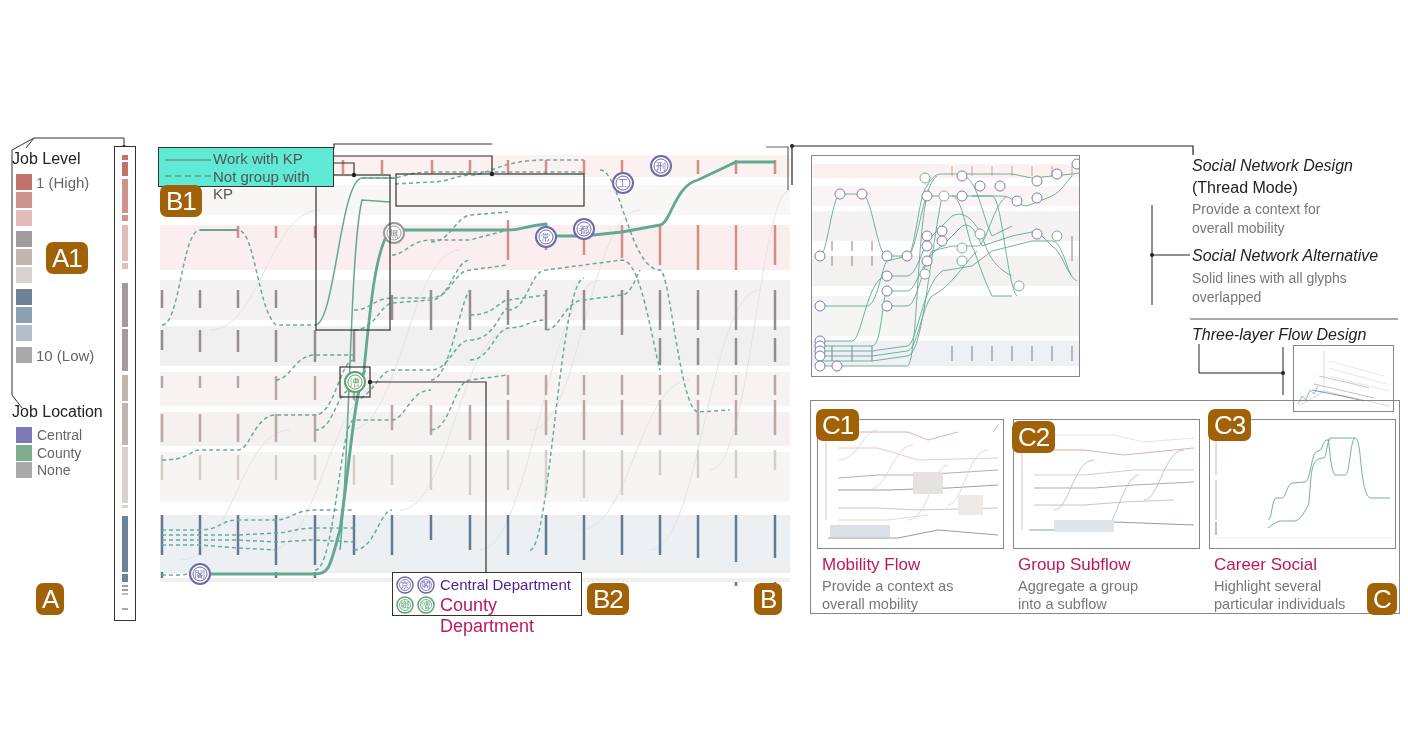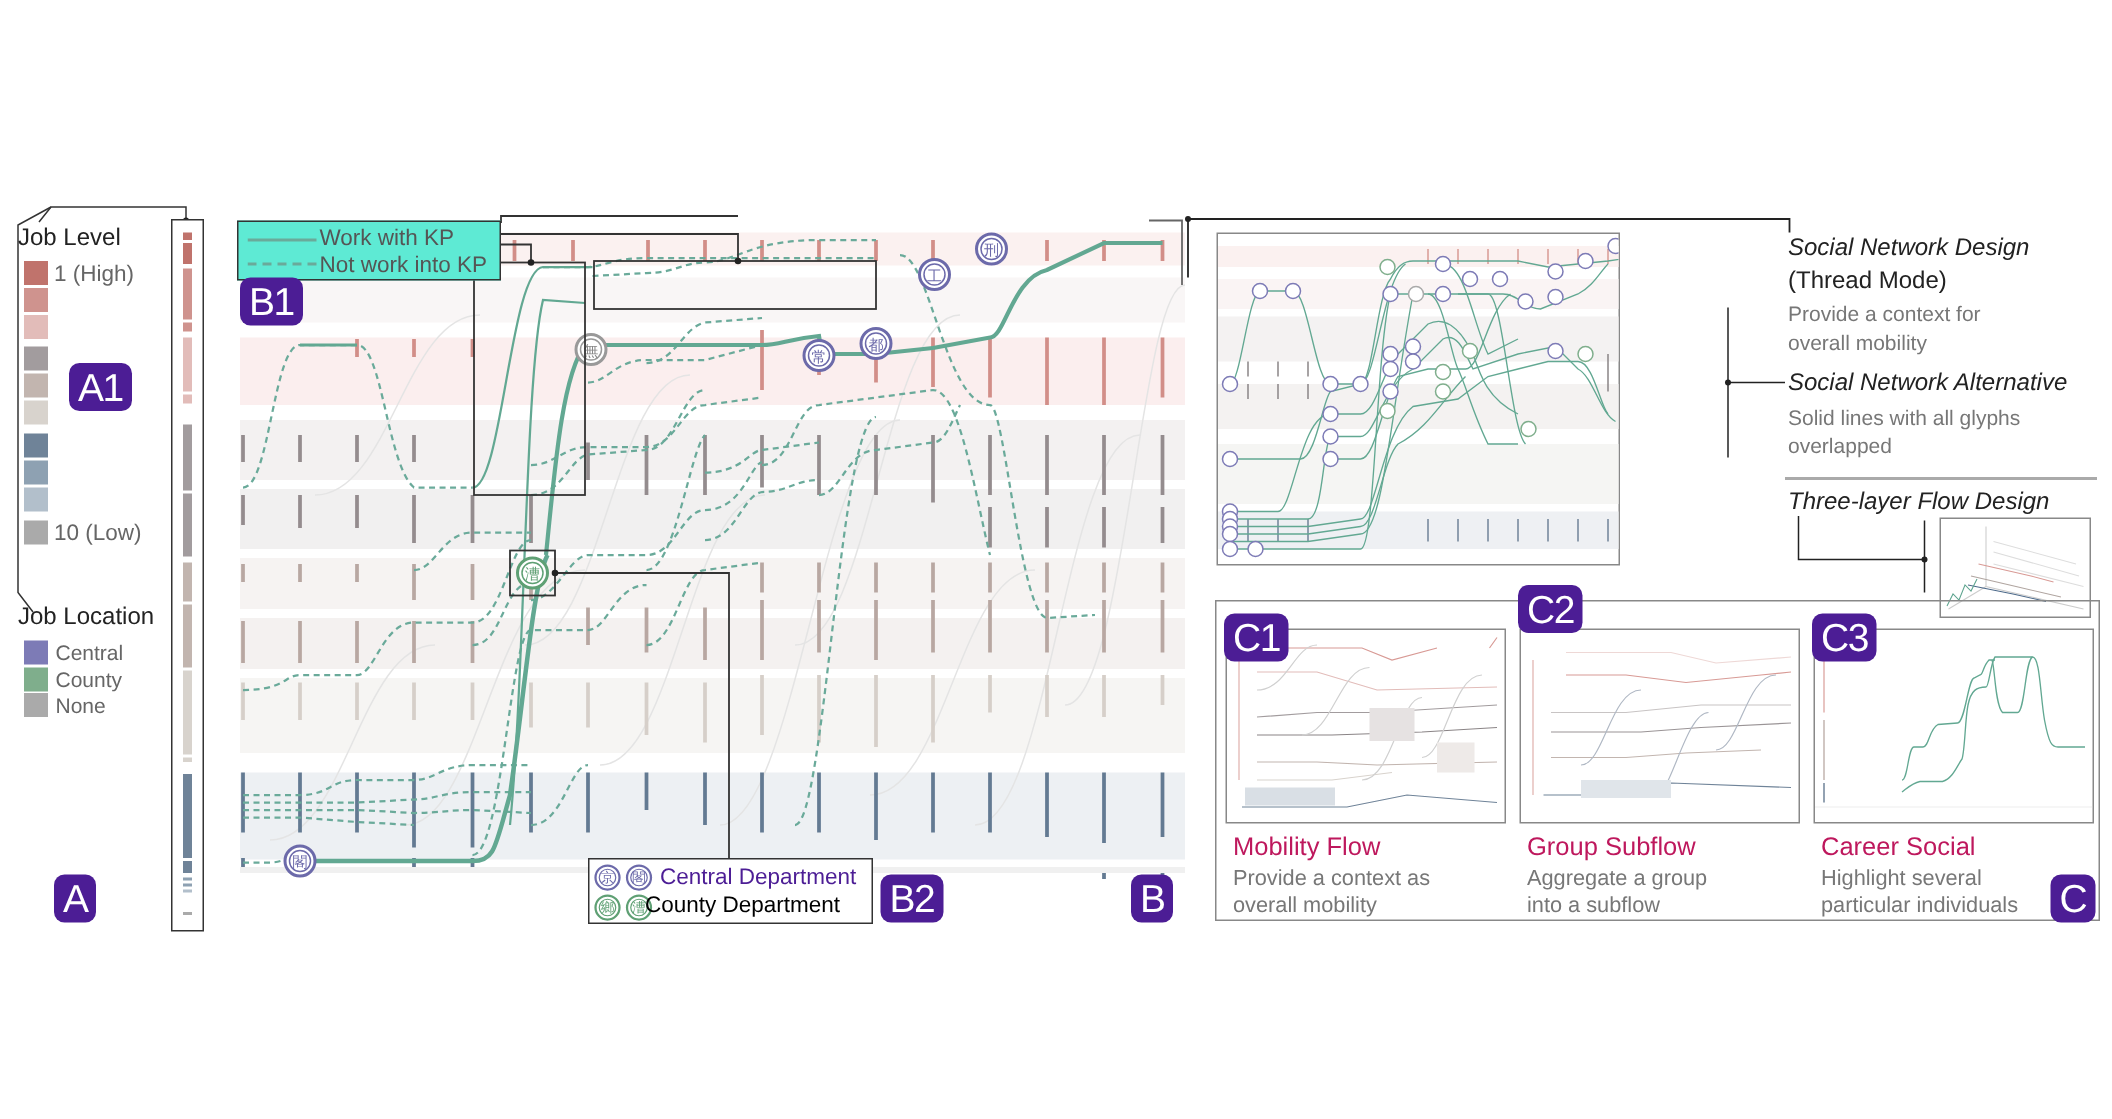--- a/index.html
+++ b/index.html
@@ -1,18 +1,18 @@
 <!DOCTYPE html>
 <html><head>
 <meta charset="utf-8">
 <style>
   * { box-sizing: border-box; margin: 0; padding: 0; }
   body { width: 1408px; height: 746px; background: #ffffff; position: relative; overflow: hidden; font-family: "Liberation Sans", sans-serif; color: #222; }
   .abs { position: absolute; }
-  .badge { position: absolute; background: #4c1d95; color: #fff; font-family: "Liberation Sans", sans-serif; font-size: 26px; font-weight: 400; border-radius: 7px; padding: 0 6px; line-height: 32px; height: 32px; letter-spacing: -1px; }
+  .badge { position: absolute; background: #a16207; color: #fff; font-family: "Liberation Sans", sans-serif; font-size: 26px; font-weight: 400; border-radius: 7px; padding: 0 6px; line-height: 32px; height: 32px; letter-spacing: -1px; }
   .legend-title { font-size: 16px; color: #222; }
   .legend-label { font-size: 14px; color: #666; }
   .swatch { position: absolute; width: 16px; height: 16px; }
   .thread-title { font-size: 16px; color: #222; }
   .thread-title.italic { font-style: italic; }
   .thread-desc { font-size: 14px; color: #777; line-height: 19px; }
   .panel-title { font-size: 17px; color: #be185d; }
   .panel-desc { font-size: 14.5px; color: #777; line-height: 18px; }
   .thumb { position: absolute; border: 1.5px solid #888; background: #fff; overflow: hidden; }
   svg text { font-family: "DejaVu Sans", sans-serif; }
@@ -332,21 +332,21 @@
       <circle cx="220" cy="252" r="2.2"></circle>
     </g>
   </svg>
 
   <div class="abs" style="left:158px;top:147px;width:176px;height:40px;border:1.2px solid #333;background:#5eead4">
     <svg class="abs" style="left:6px;top:5px" width="48" height="30">
       <line x1="0" y1="7" x2="46" y2="7" stroke="#6aaa9a" stroke-width="2"></line>
       <line x1="0" y1="23" x2="46" y2="23" stroke="#6aaa9a" stroke-width="2" stroke-dasharray="6,4"></line>
     </svg>
     <div class="abs" style="left:54px;top:2px;font-size:15px;color:#555">Work with KP</div>
-    <div class="abs" style="left:54px;top:20px;font-size:15px;color:#555">Not work into KP</div>
+    <div class="abs" style="left:54px;top:20px;font-size:15px;color:#555">Not group with KP</div>
   </div>
   <div class="badge" style="left:160px;top:185px">B1</div>
 
   <div class="abs" style="left:392px;top:572px;width:190px;height:44px;border:1.2px solid #333;background:#fff">
     <svg class="abs" style="left:2px;top:2px" width="44" height="40">
       <g font-size="9" text-anchor="middle">
         <g transform="translate(10,10)">
             <circle r="8" fill="#fff" stroke="#6c6aaa" stroke-width="1.5"></circle>
             <circle r="5.5" fill="none" stroke="#6c6aaa" stroke-width="0.8"></circle>
             <text y="3" fill="#6c6aaa">京</text>
@@ -362,21 +362,21 @@
             <text y="3" fill="#5fa074">鄉</text>
           </g>
         <g transform="translate(31,30)">
             <circle r="8" fill="#fff" stroke="#5fa074" stroke-width="1.5"></circle>
             <circle r="5.5" fill="none" stroke="#5fa074" stroke-width="0.8"></circle>
             <text y="3" fill="#5fa074">漕</text>
           </g>
       </g>
     </svg>
     <div class="abs" style="left:47px;top:3px;font-size:15px;color:#4c1d95">Central Department</div>
-    <div class="abs" style="left:37px;top:22px;font-size:15px;color:#000000">County Department</div>
+    <div class="abs" style="left:47px;top:22px;font-size:18px;color:#be185d">County Department</div>
   </div>
   <div class="badge" style="left:587px;top:583px">B2</div>
   <div class="badge" style="left:754px;top:583px">B</div>
 </div>
 
 <svg class="abs" style="left:760px;top:135px" width="440" height="60">
   <path d="M6 12 L28 12 L28 55" fill="none" stroke="#666" stroke-width="1.2"></path>
   <path d="M32 11 L32 50" fill="none" stroke="#222" stroke-width="1.2"></path>
   <path d="M32 11 L433 11 L433 20" fill="none" stroke="#222" stroke-width="1.2"></path>
   <circle cx="32" cy="11" r="2" fill="#222"></circle>
@@ -565,21 +565,21 @@
       <path d="M30 30 L70 30 L110 35 L160 30 L180 28" stroke="#d89a95"></path>
       <path d="M20 55 L70 55 L120 50 L180 50" stroke="#c8c4c4"></path>
       <path d="M20 68 L80 68 L120 65 L180 62" stroke="#9a9496"></path>
       <path d="M20 85 L70 85 L110 82 L160 80" stroke="#c2b5af"></path>
       <path d="M15 110 L75 110 L100 102 L180 105" stroke="#6f8398"></path>
       <path d="M40 90 C55 90,60 40,80 40 M90 110 C100 110,110 55,125 55 M130 80 C145 80,150 30,170 30" stroke="#b0b8c4"></path>
     </g>
     <rect x="40" y="100" width="60" height="12" fill="#e0e5ea"></rect>
   </svg>
 </div>
-<div class="badge" style="left:1012px;top:390px">C2</div>
+<div class="badge" style="left:1012px;top:421px">C2</div>
 <div class="abs panel-title" style="left:1018px;top:555px">Group Subflow</div>
 <div class="abs panel-desc" style="left:1018px;top:577px">Aggregate a group</div>
 <div class="abs panel-desc" style="left:1018px;top:595px">into a subflow</div>
 
 <div class="thumb" style="left:1209px;top:419px;width:187px;height:130px">
   <svg width="185" height="128">
     <line x1="6" y1="20" x2="6" y2="55" stroke="#e0b0ac" stroke-width="1"></line>
     <line x1="6" y1="60" x2="6" y2="100" stroke="#c2b5af" stroke-width="1"></line>
     <line x1="6" y1="102" x2="6" y2="115" stroke="#6f8398" stroke-width="1"></line>
     <line x1="0" y1="118" x2="185" y2="118" stroke="#eee" stroke-width="0.8"></line>

